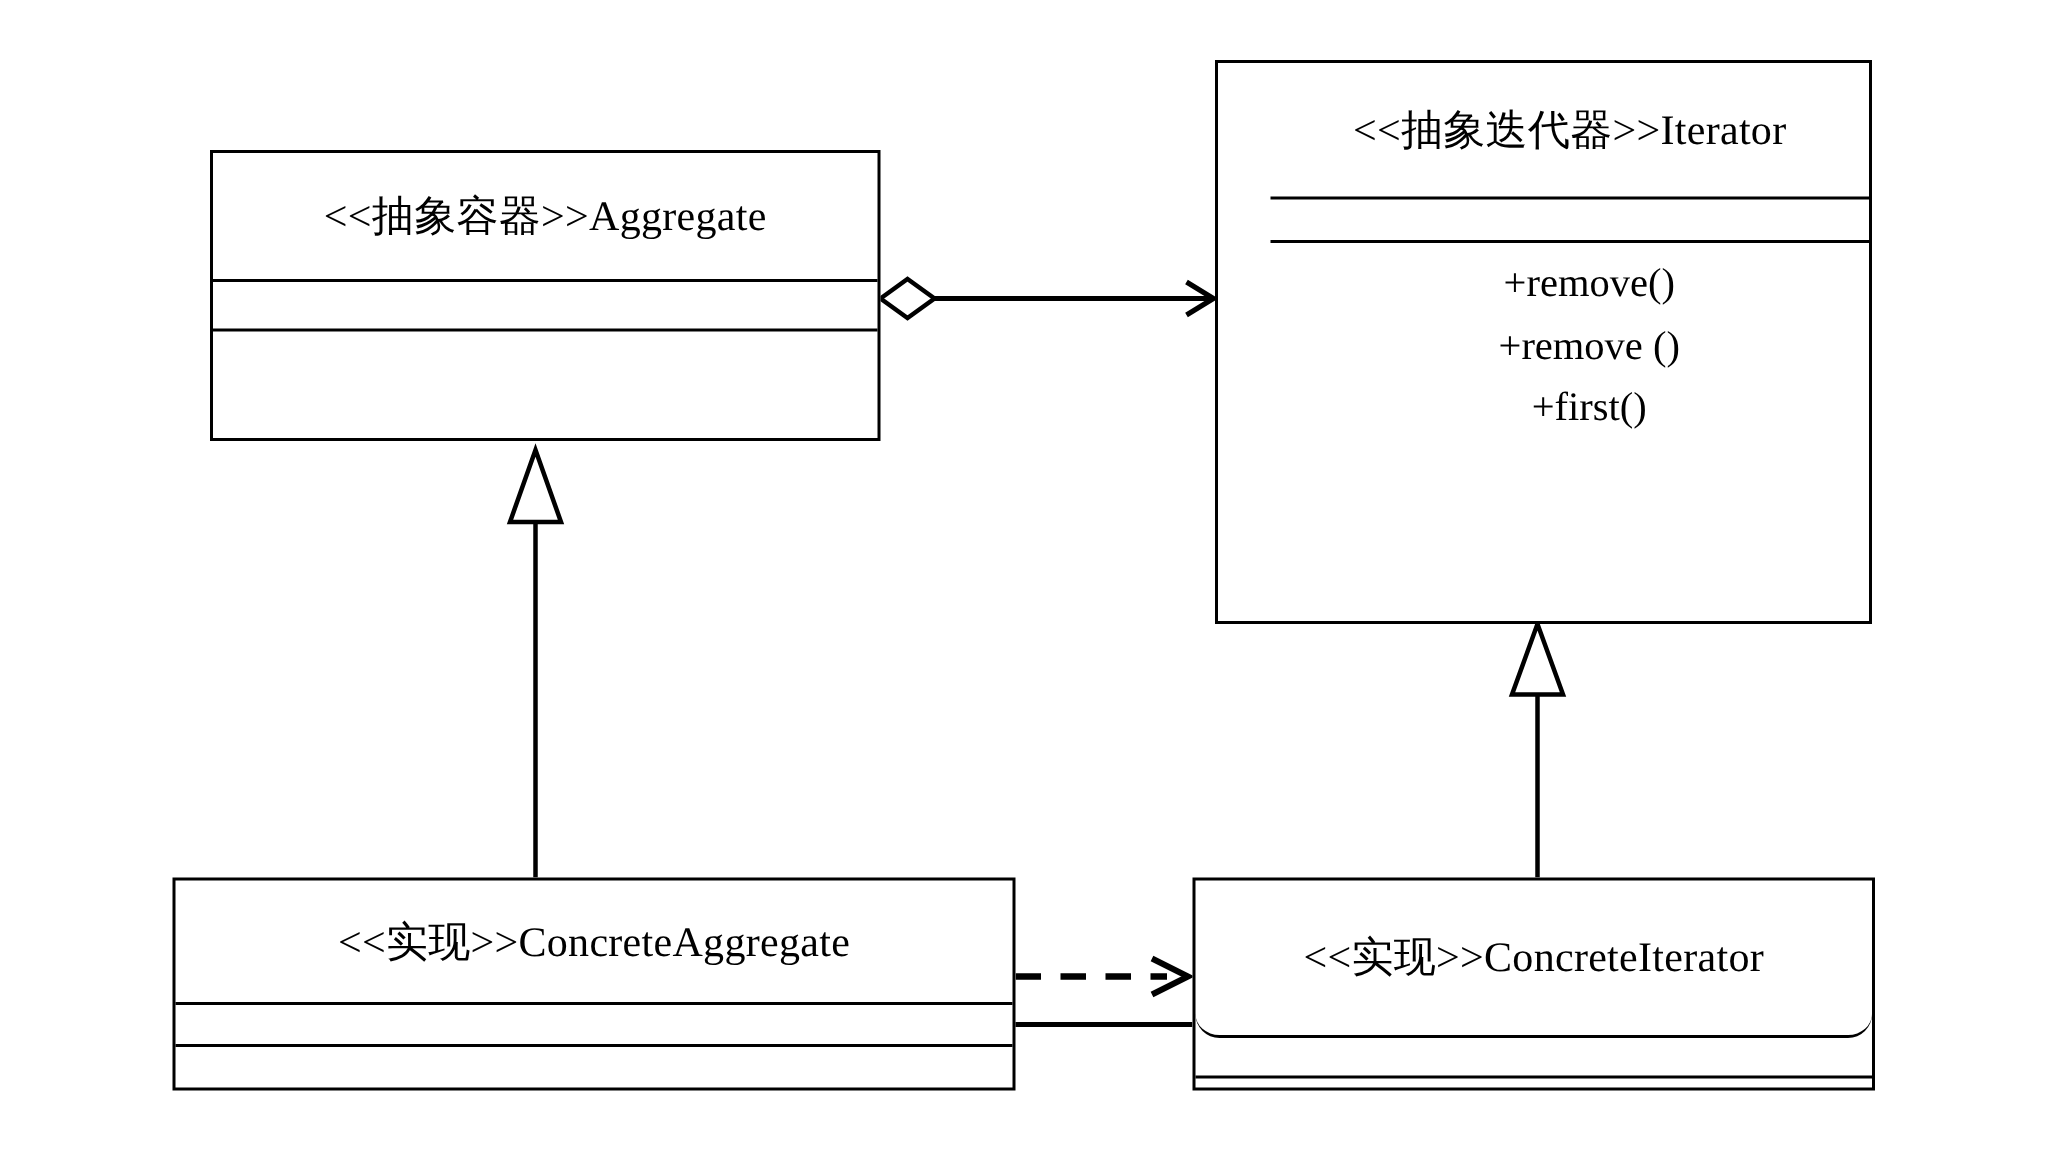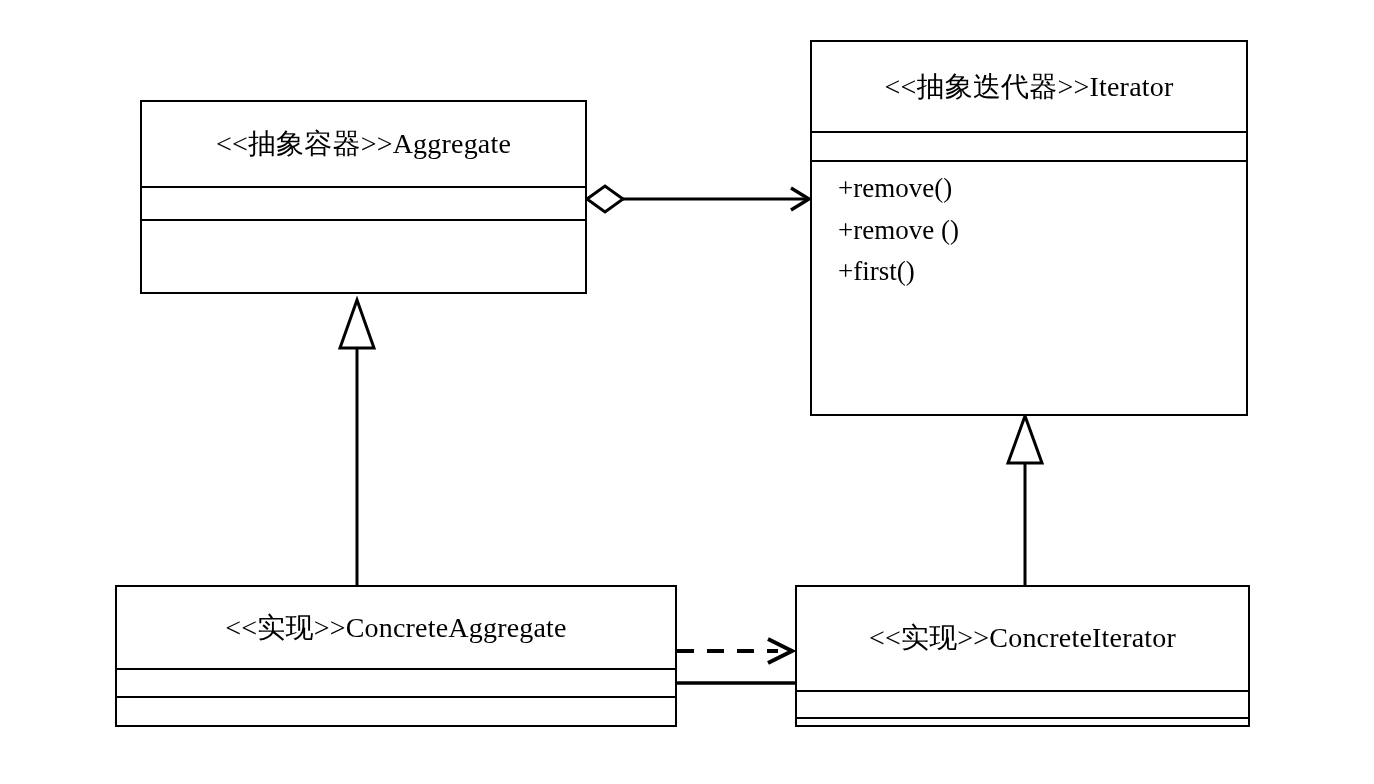--- a/index.html
+++ b/index.html
@@ -45,20 +45,21 @@
     white-space: nowrap;
   }
   .uml-attr-compartment {
     box-sizing: border-box;
     border-bottom: 2px solid #000000;
   }
   .uml-op-compartment {
     box-sizing: border-box;
     padding: 6px 0 0 0;
     flex: 1 1 auto;
+    text-align: center;
   }
   .uml-name-text {
     font-size: 28px;
     color: #000000;
     letter-spacing: 0.2px;
   }
   .uml-op-row {
     font-size: 27px;
     color: #000000;
     padding: 3px 0 3px 26px;
@@ -67,35 +68,35 @@
   }
 
   
   #class-aggregate {
     left: 140px; top: 100px; width: 447px; height: 194px;
   }
   #class-aggregate .uml-name-compartment { height: 86px; }
   #class-aggregate .uml-attr-compartment { height: 33px; }
 
   #class-iterator {
-    left: 810px; top: 40px; width: 438px; height: 376px;
+    left: 810px; top: 40px; width: 438px; height: 376px; padding-left: 35px;
   }
   #class-iterator .uml-name-compartment { height: 91px; }
   #class-iterator .uml-attr-compartment { height: 29px; }
 
   #class-concrete-aggregate {
     left: 115px; top: 585px; width: 562px; height: 142px;
   }
   #class-concrete-aggregate .uml-name-compartment { height: 83px; }
   #class-concrete-aggregate .uml-attr-compartment { height: 28px; }
 
   #class-concrete-iterator {
     left: 795px; top: 585px; width: 455px; height: 142px;
   }
-  #class-concrete-iterator .uml-name-compartment { height: 108px; }
+  #class-concrete-iterator .uml-name-compartment { height: 108px; border-radius: 16px; }
   #class-concrete-iterator .uml-attr-compartment { height: 28px; }
 </style>
 </head>
 <body>
 
 <div id="canvas">
 
   <svg class="layer" viewBox="0 0 1374 784">
 
     <g>

